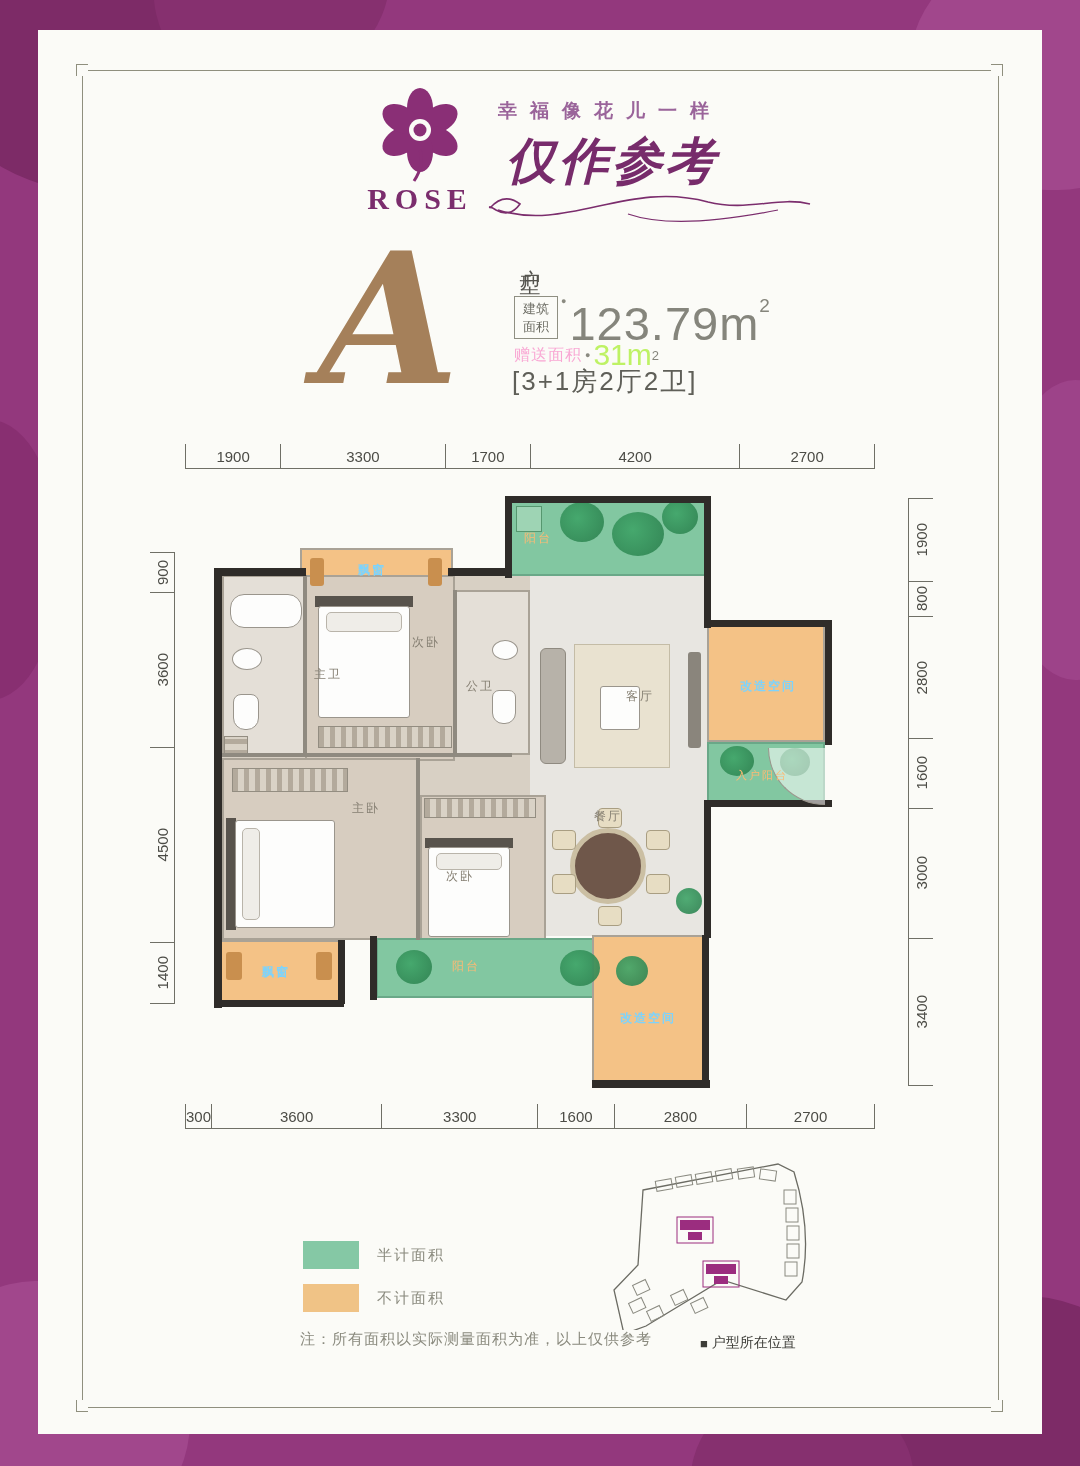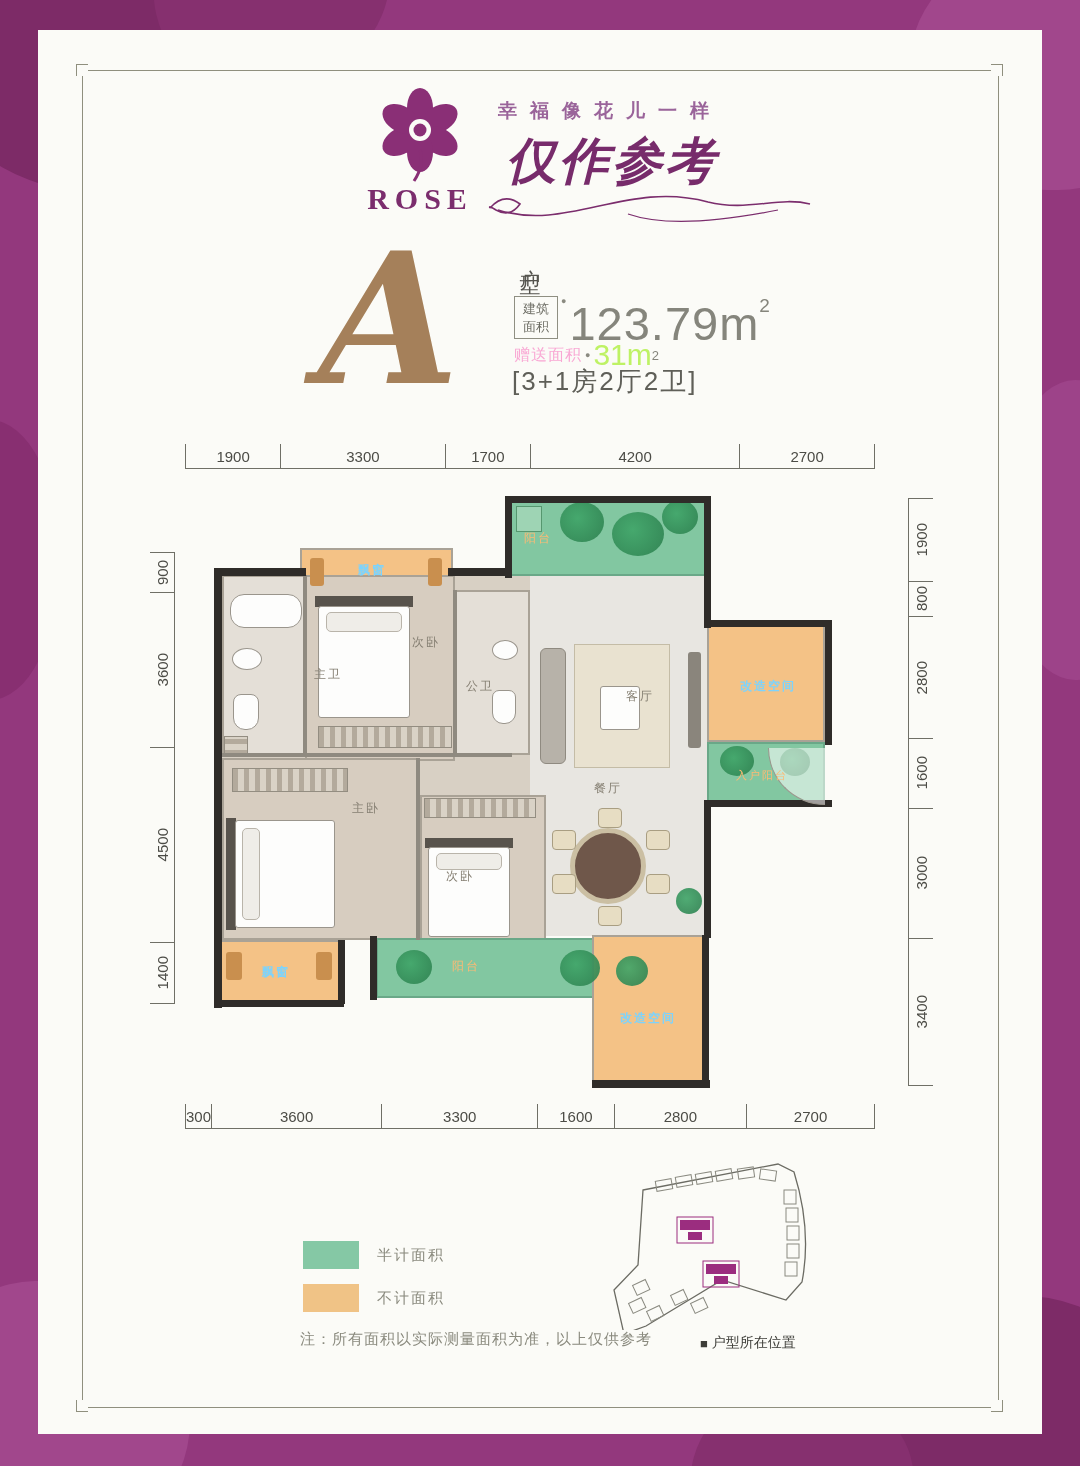--- a/index.html
+++ b/index.html
@@ -304,21 +304,21 @@
   <div class="plant" style="left:676px;top:888px;width:26px;height:26px;"></div>
 
   <div class="rlabel on-orange" style="left:358px;top:562px;">飘窗</div>
   <div class="rlabel" style="left:266px;top:666px;margin-left:48px;">主卫</div>
   <div class="rlabel" style="left:412px;top:634px;">次卧</div>
   <div class="rlabel" style="left:466px;top:630px;margin-top:48px;">公卫</div>
   <div class="rlabel on-green" style="left:524px;top:530px;">阳台</div>
   <div class="rlabel" style="left:626px;top:688px;">客厅</div>
   <div class="rlabel on-orange" style="left:740px;top:678px;">改造空间</div>
   <div class="rlabel on-green" style="left:736px;top:768px;font-size:11px;">入户阳台</div>
-  <div class="rlabel" style="left:594px;top:780px;">餐厅</div>
+  <div class="rlabel" style="left:594px;top:808px;">餐厅</div>
   <div class="rlabel" style="left:352px;top:800px;">主卧</div>
   <div class="rlabel" style="left:446px;top:868px;">次卧</div>
   <div class="rlabel on-orange" style="left:262px;top:964px;">飘窗</div>
   <div class="rlabel on-green" style="left:452px;top:958px;">阳台</div>
   <div class="rlabel on-orange" style="left:620px;top:1010px;">改造空间</div>
 
   <div class="legend-row" style="left:303px;top:1241px;">
     <div class="swatch swatch-green"></div>
     <span class="legend-label">半计面积</span>
   </div>

